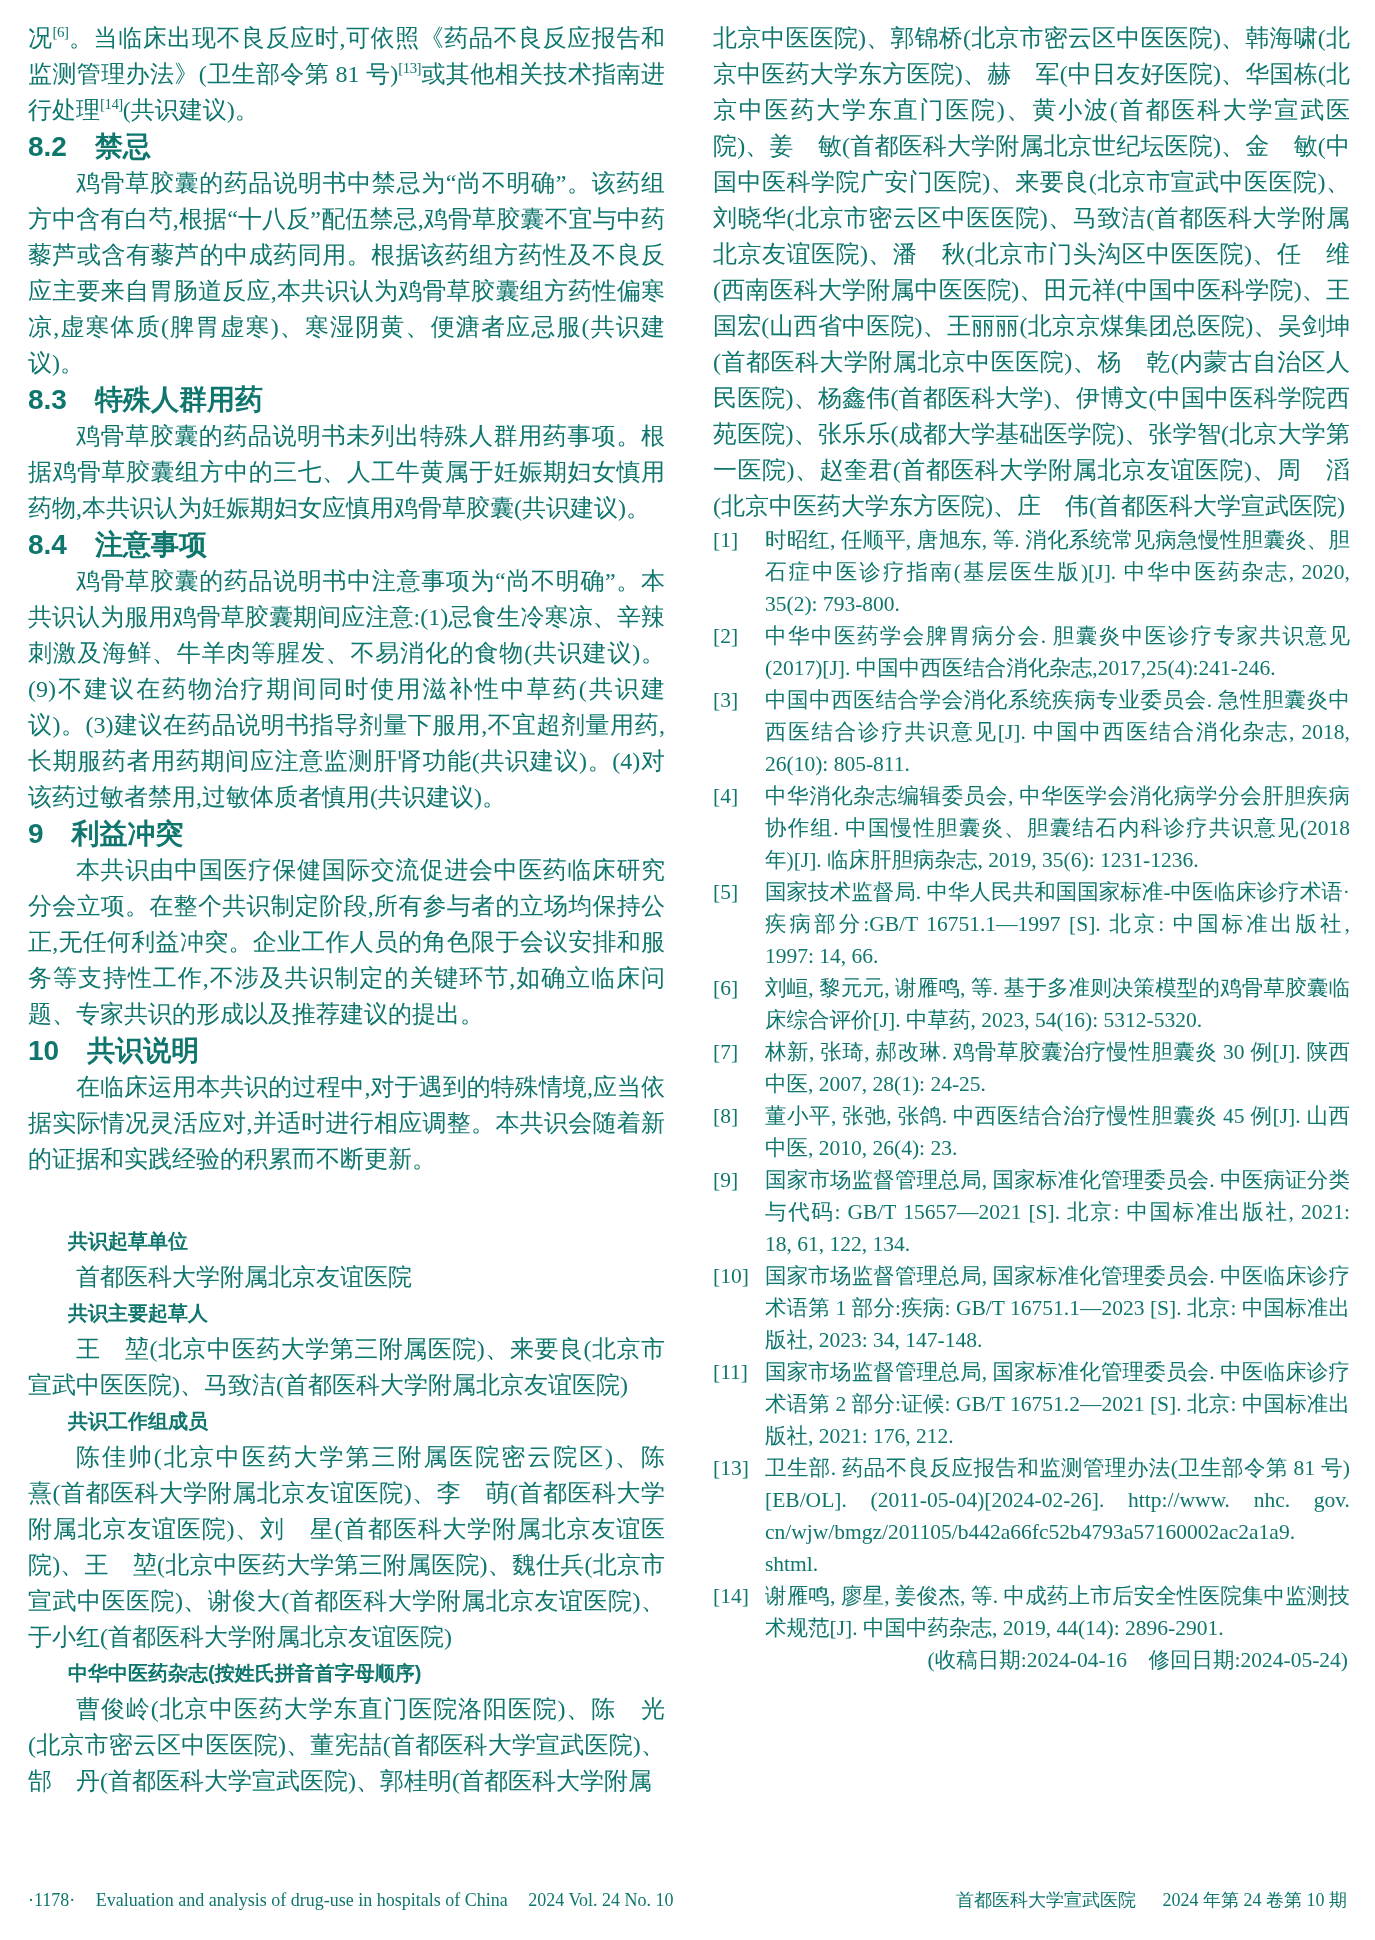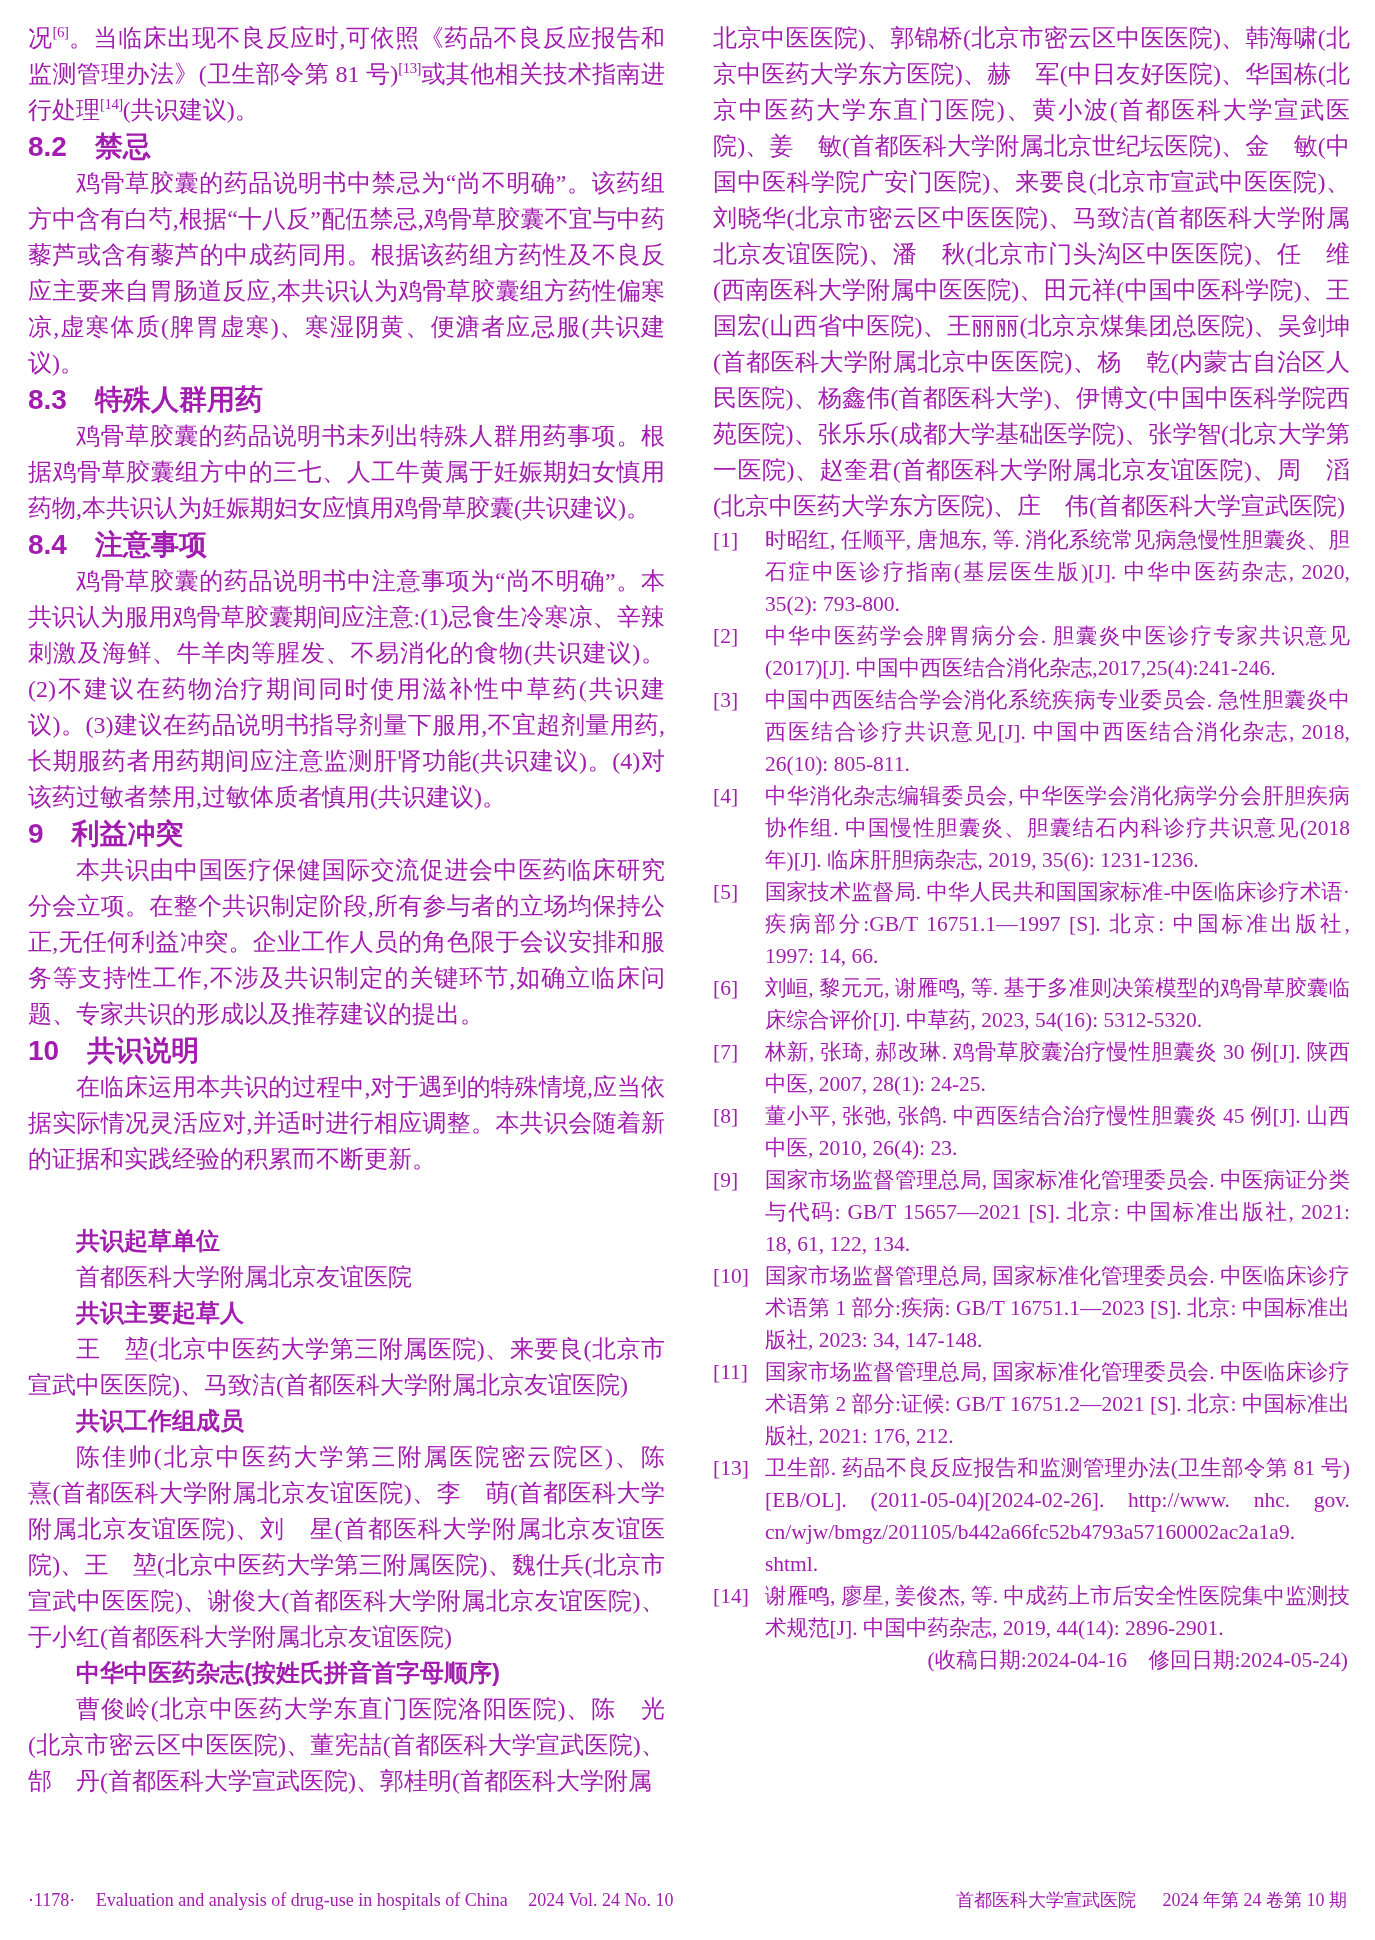--- a/index.html
+++ b/index.html
@@ -2,42 +2,42 @@
 <html><head>
 <meta charset="utf-8">
 <style>
   html,body{margin:0;padding:0;background:#ffffff;}
   .page{
     position:relative;
     width:1375px;height:1940px;
     background:#ffffff;
     overflow:hidden;
     font-family:"Liberation Serif","DejaVu Serif",serif;
-    color:#a21caf;
+    color:#0f766e;
   }
   .columns{
     position:absolute;top:20px;left:28px;
     display:flex;gap:48px;
   }
   .col{
     width:637px;
     font-size:24px;line-height:36px;
     text-align:justify;
   }
   .para{margin:0;}
   .para.indent{text-indent:2em;}
   sup{font-size:0.62em;line-height:0;vertical-align:super;letter-spacing:-0.5px;}
   .sec-heading{
     font-family:"Liberation Sans","DejaVu Sans",sans-serif;
     font-weight:bold;font-size:28px;line-height:37px;
     margin:0;text-align:left;
   }
   .sub-heading{
     font-family:"Liberation Sans","DejaVu Sans",sans-serif;
-    font-weight:bold;font-size:24px;line-height:36px;
+    font-weight:bold;font-size:20px;line-height:36px;
     text-indent:2em;margin:0;text-align:left;
   }
   .gap-before{margin-top:46px;}
   .ref-heading{
     font-family:"Liberation Sans","DejaVu Sans",sans-serif;
     font-weight:bold;font-size:26px;line-height:44px;
     margin:0;text-align:left;
   }
   .refs{font-size:21.5px;line-height:32px;}
   .ref-item{position:relative;padding-left:52px;text-align:justify;margin:0;}
@@ -56,21 +56,21 @@
 
 <div class="page">
   <div class="columns">
     <div class="col" id="col-left">
         <div class="para">况<sup>[6]</sup>。当临床出现不良反应时,可依照《药品不良反应报告和监测管理办法》(卫生部令第 81 号)<sup>[13]</sup>或其他相关技术指南进行处理<sup>[14]</sup>(共识建议)。</div>
         <div class="sec-heading">8.2　禁忌</div>
         <div class="para indent">鸡骨草胶囊的药品说明书中禁忌为“尚不明确”。该药组方中含有白芍,根据“十八反”配伍禁忌,鸡骨草胶囊不宜与中药藜芦或含有藜芦的中成药同用。根据该药组方药性及不良反应主要来自胃肠道反应,本共识认为鸡骨草胶囊组方药性偏寒凉,虚寒体质(脾胃虚寒)、寒湿阴黄、便溏者应忌服(共识建议)。</div>
         <div class="sec-heading">8.3　特殊人群用药</div>
         <div class="para indent">鸡骨草胶囊的药品说明书未列出特殊人群用药事项。根据鸡骨草胶囊组方中的三七、人工牛黄属于妊娠期妇女慎用药物,本共识认为妊娠期妇女应慎用鸡骨草胶囊(共识建议)。</div>
         <div class="sec-heading">8.4　注意事项</div>
-        <div class="para indent">鸡骨草胶囊的药品说明书中注意事项为“尚不明确”。本共识认为服用鸡骨草胶囊期间应注意:(1)忌食生冷寒凉、辛辣刺激及海鲜、牛羊肉等腥发、不易消化的食物(共识建议)。(2)不建议在药物治疗期间同时使用滋补性中草药(共识建议)。(3)建议在药品说明书指导剂量下服用,不宜超剂量用药,长期服药者用药期间应注意监测肝肾功能(共识建议)。(4)对该药过敏者禁用,过敏体质者慎用(共识建议)。</div>
+        <div class="para indent">鸡骨草胶囊的药品说明书中注意事项为“尚不明确”。本共识认为服用鸡骨草胶囊期间应注意:(1)忌食生冷寒凉、辛辣刺激及海鲜、牛羊肉等腥发、不易消化的食物(共识建议)。(9)不建议在药物治疗期间同时使用滋补性中草药(共识建议)。(3)建议在药品说明书指导剂量下服用,不宜超剂量用药,长期服药者用药期间应注意监测肝肾功能(共识建议)。(4)对该药过敏者禁用,过敏体质者慎用(共识建议)。</div>
         <div class="sec-heading">9　利益冲突</div>
         <div class="para indent">本共识由中国医疗保健国际交流促进会中医药临床研究分会立项。在整个共识制定阶段,所有参与者的立场均保持公正,无任何利益冲突。企业工作人员的角色限于会议安排和服务等支持性工作,不涉及共识制定的关键环节,如确立临床问题、专家共识的形成以及推荐建议的提出。</div>
         <div class="sec-heading">10　共识说明</div>
         <div class="para indent">在临床运用本共识的过程中,对于遇到的特殊情境,应当依据实际情况灵活应对,并适时进行相应调整。本共识会随着新的证据和实践经验的积累而不断更新。</div>
         <div class="sub-heading gap-before">共识起草单位</div>
         <div class="para indent">首都医科大学附属北京友谊医院</div>
         <div class="sub-heading">共识主要起草人</div>
         <div class="para indent">王　堃(北京中医药大学第三附属医院)、来要良(北京市宣武中医医院)、马致洁(首都医科大学附属北京友谊医院)</div>
         <div class="sub-heading">共识工作组成员</div>
         <div class="para indent">陈佳帅(北京中医药大学第三附属医院密云院区)、陈　熹(首都医科大学附属北京友谊医院)、李　萌(首都医科大学附属北京友谊医院)、刘　星(首都医科大学附属北京友谊医院)、王　堃(北京中医药大学第三附属医院)、魏仕兵(北京市宣武中医医院)、谢俊大(首都医科大学附属北京友谊医院)、于小红(首都医科大学附属北京友谊医院)</div>

